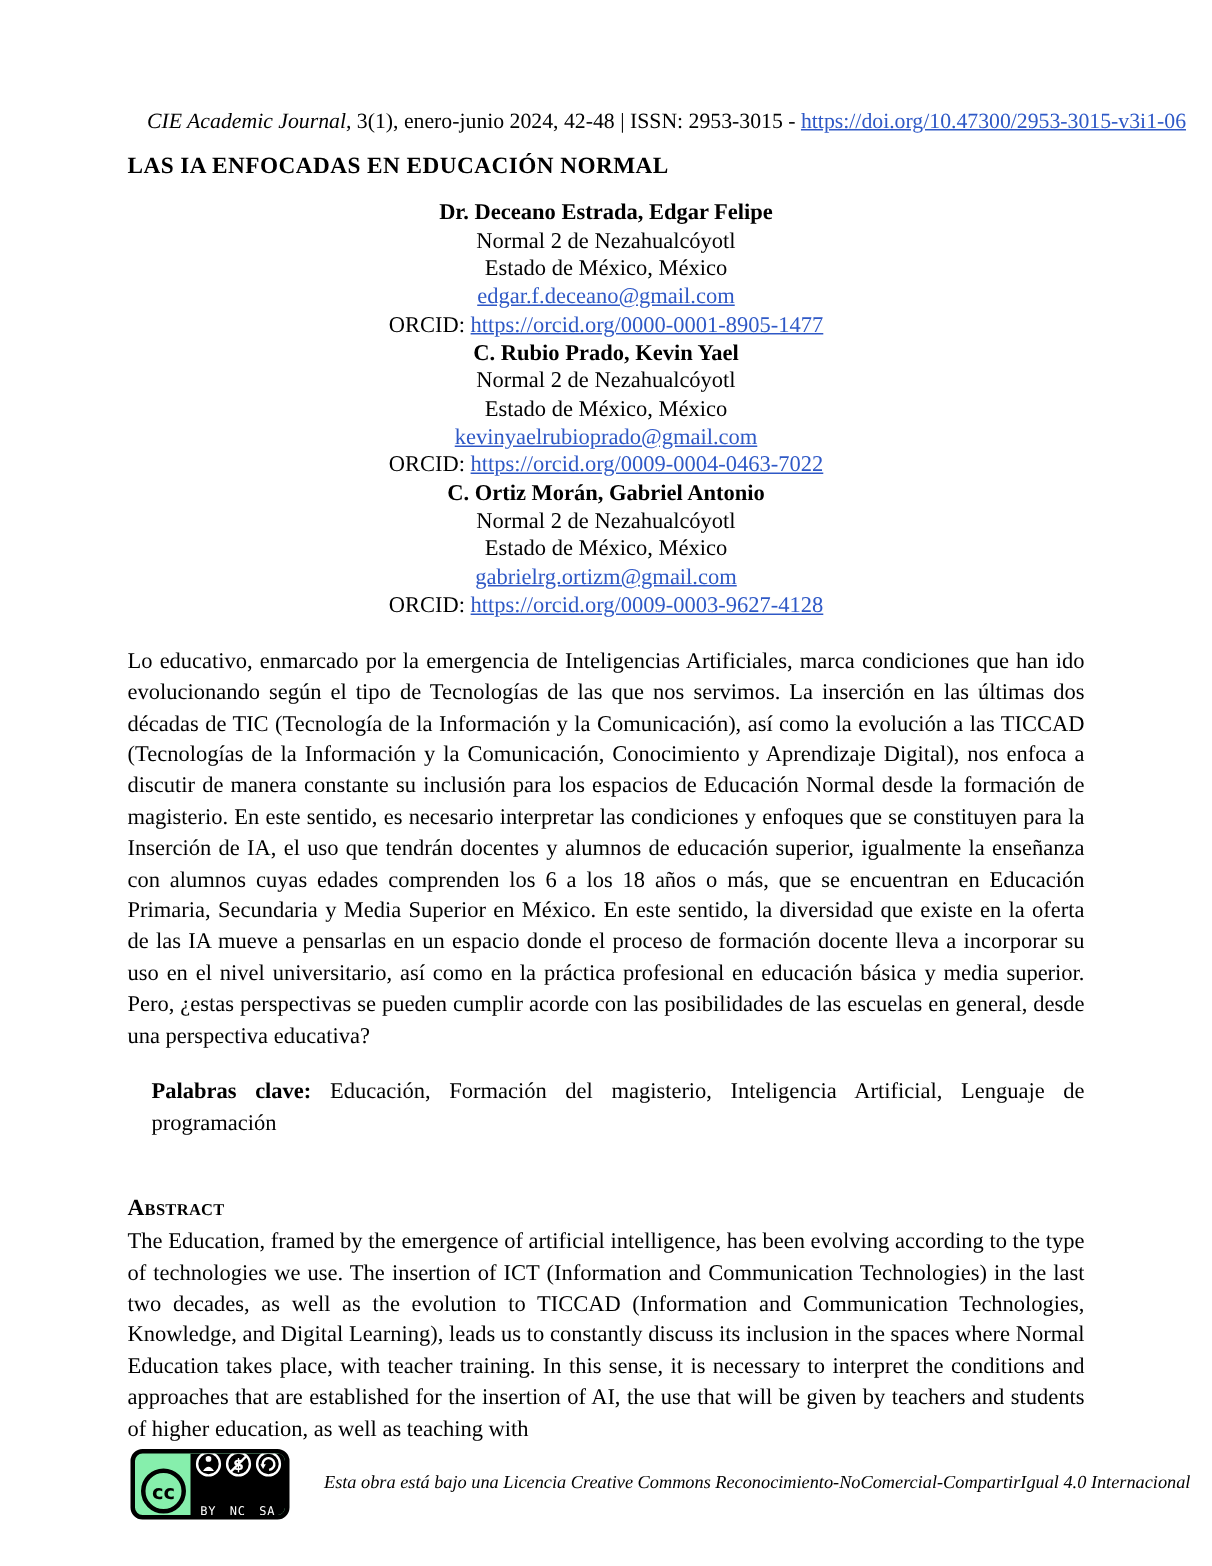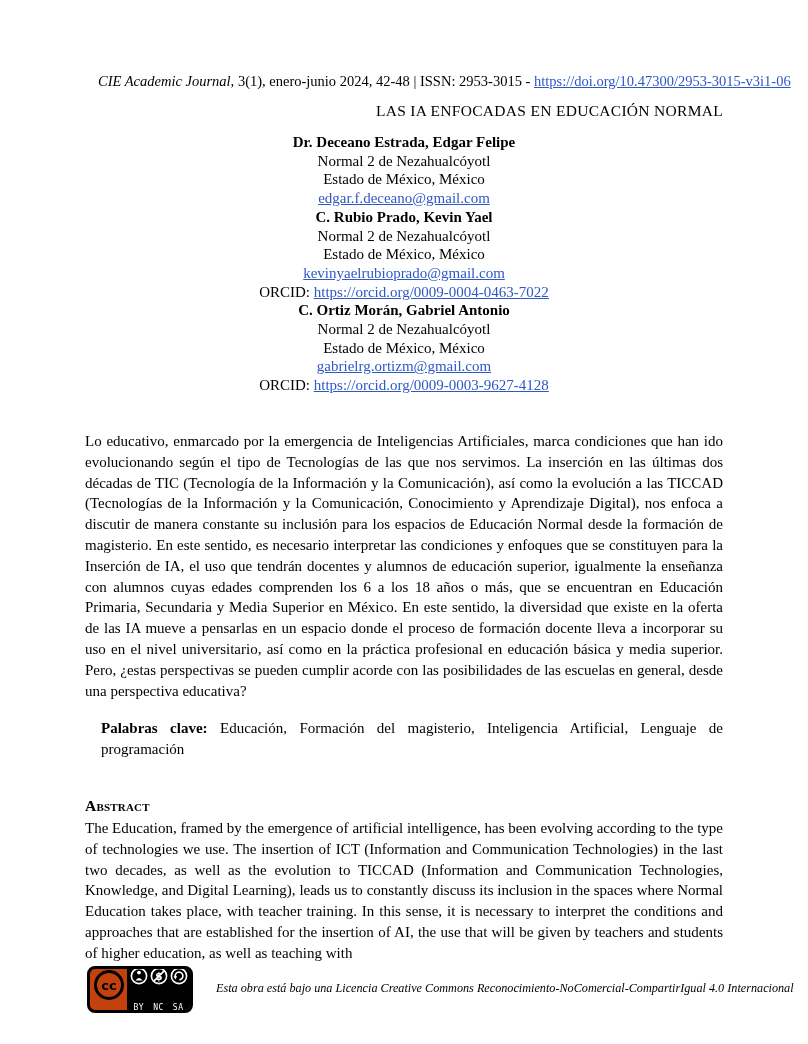--- a/index.html
+++ b/index.html
@@ -17,22 +17,22 @@
   .header-line {
     position: absolute; top: 73px; left: 98px; width: 638px;
     text-align: center; font-size: 14.5px; white-space: nowrap;
   }
   .italic { font-style: italic; }
   .link { color: var(--link); text-decoration: underline; cursor: pointer; }
 
   
   .doc-title {
     position: absolute; top: 102px; left: 85px; width: 638px;
-    margin: 0; text-align: right;
-    font-size: 15.5px; font-weight: normal; letter-spacing: 0.3px;
+    margin: 0; text-align: left;
+    font-size: 15.5px; font-weight: bold; letter-spacing: 0.3px;
   }
 
   
   .authors {
     position: absolute; top: 133px; left: 85px; width: 638px;
     text-align: center; font-size: 15px; line-height: 18.7px;
   }
   .author-name { font-weight: bold; }
 
   
@@ -46,21 +46,21 @@
   }
   .body-par { margin: 0; text-align: justify; line-height: 20.8px; }
   .keywords-par { margin: 17px 0 0 16px; text-align: justify; line-height: 20.8px; }
   .kw-label { font-weight: bold; }
 
   
   .cc-badge {
     position: absolute; left: 87px; top: 966px;
     width: 106px; height: 47px;
     border: 3px solid #000; border-radius: 8px;
-    background: #c2410c; display: flex; align-items: flex-start; overflow: hidden;
+    background: #86efac; display: flex; align-items: flex-end; overflow: hidden;
   }
   .cc-logo { width: 37px; display: flex; justify-content: center; align-items: center; }
   .cc-black {
     flex: 1; height: 100%; background: #000;
     display: flex; flex-direction: column; align-items: center; justify-content: center; gap: 19px;
     padding: 2px 2px;
   }
   .cc-icons { display: flex; gap: 2px; }
   .cc-labels {
     color: #fff; font-family: "DejaVu Sans Mono", monospace;
@@ -82,20 +82,21 @@
 
   <h1 class="doc-title">LAS IA ENFOCADAS EN EDUCACIÓN NORMAL</h1>
 
   <div class="authors">
 
     <div>
       <div class="author-name">Dr. Deceano Estrada, Edgar Felipe</div>
       <div>Normal 2 de Nezahualcóyotl</div>
       <div>Estado de México, México</div>
       <div><a class="link">edgar.f.deceano@gmail.com</a></div>
+      <div><span>ORCID: </span><a class="link">https://orcid.org/0000-0001-8905-1477</a></div>
     </div>
 
     <div>
       <div class="author-name">C. Rubio Prado, Kevin Yael</div>
       <div>Normal 2 de Nezahualcóyotl</div>
       <div>Estado de México, México</div>
       <div><a class="link">kevinyaelrubioprado@gmail.com</a></div>
       <div><span>ORCID: </span><a class="link">https://orcid.org/0009-0004-0463-7022</a></div>
     </div>
 

